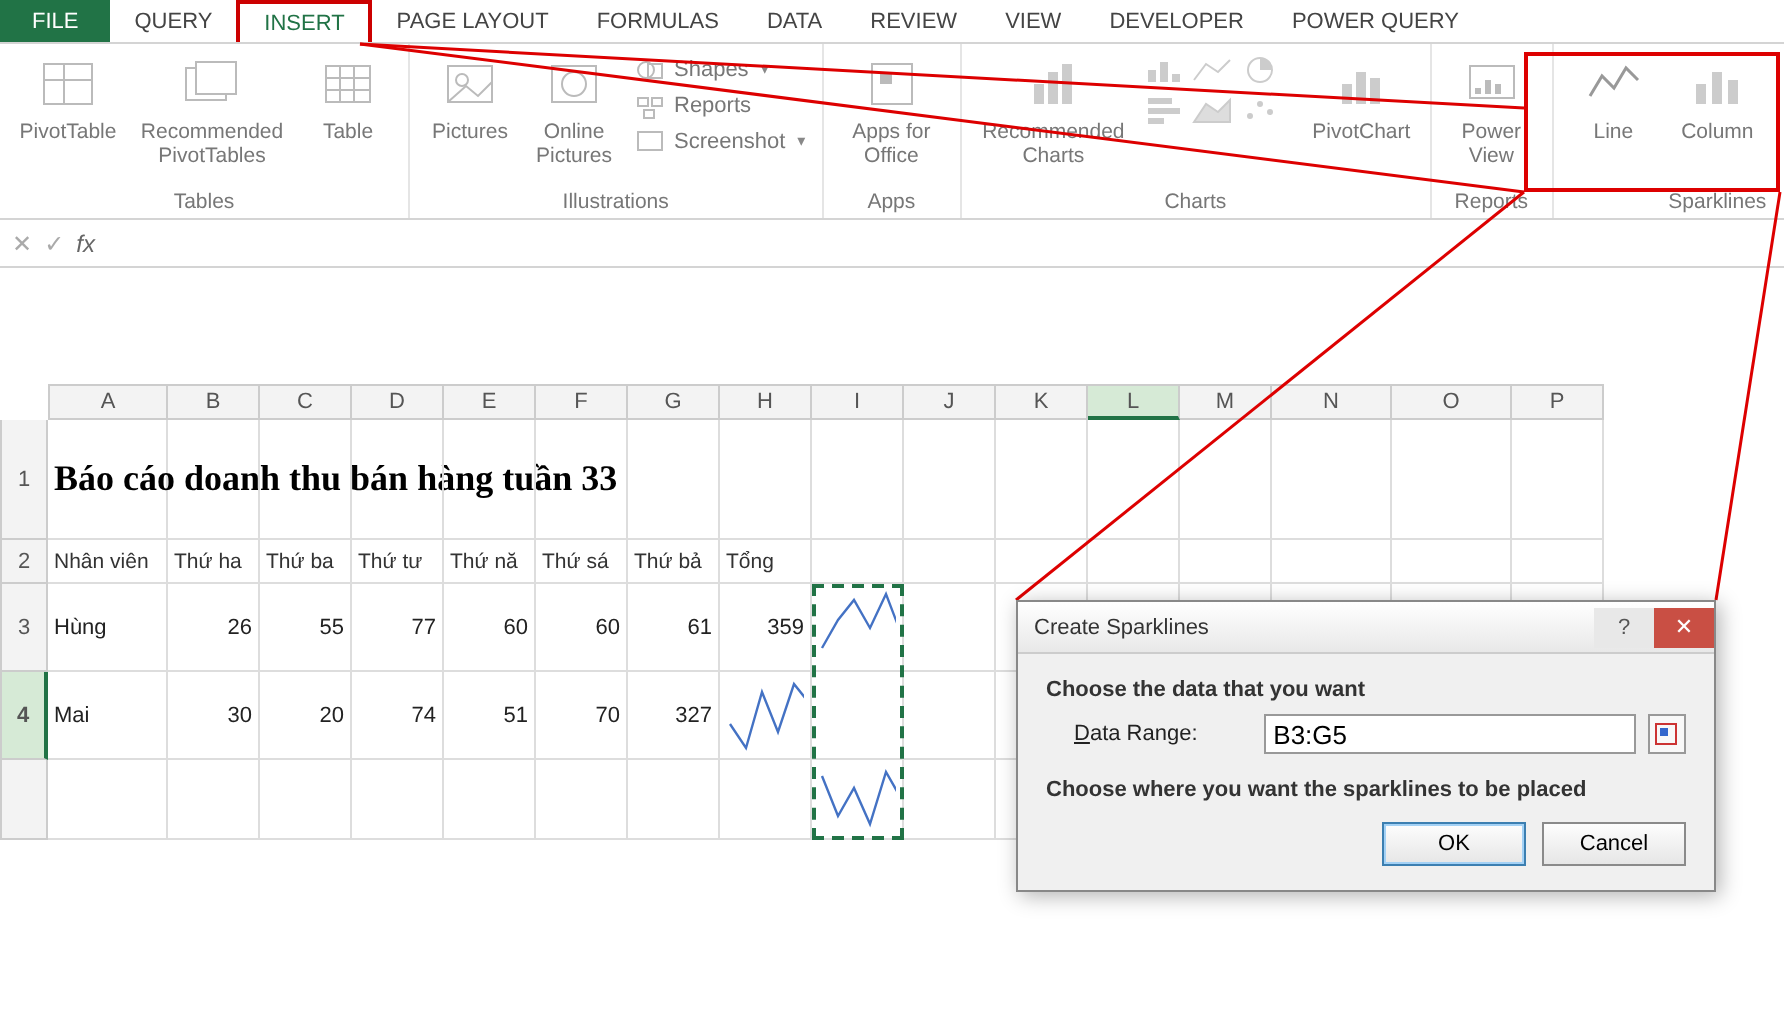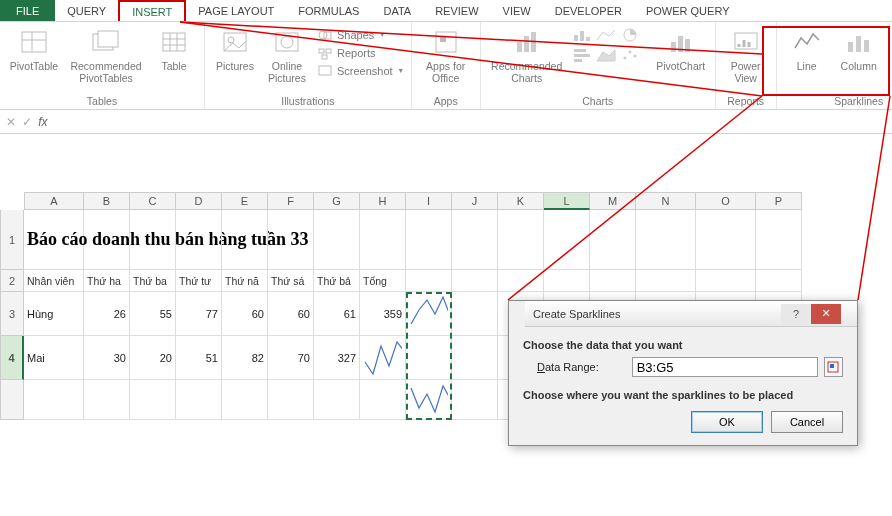--- a/index.html
+++ b/index.html
@@ -51,21 +51,21 @@
 
 
 .sel-range { position: absolute; border: 2px dashed #217346; pointer-events: none; }
 
 
 .spark svg { width: 44px; height: 40px; }
 .spark polyline { fill: none; stroke: #4472c4; stroke-width: 1.2; }
 
 
 .dialog { position: absolute; left: 508px; top: 300px; width: 350px; background: #f0f0f0; border: 1px solid #888; box-shadow: 2px 2px 10px rgba(0,0,0,.3); font-size: 11px; }
-.dlg-title { background: linear-gradient(#fff,#e8e8e8); height: 26px; display: flex; align-items: center; justify-content: space-between; padding: 0 16px 0 8px; border-bottom: 1px solid #ccc; margin-left: 16px; }
+.dlg-title { background: linear-gradient(#fff,#e8e8e8); height: 26px; display: flex; align-items: center; justify-content: space-between; padding: 0 0 0 8px; border-bottom: 1px solid #ccc; }
 .dlg-title .ttl { color: #333; }
 .dlg-ctl { display: flex; }
 .dlg-ctl .btn { width: 30px; height: 20px; display: flex; align-items: center; justify-content: center; font-size: 11px; }
 .dlg-ctl .q { background: #e8e8e8; color: #555; }
 .dlg-ctl .x { background: #c94f44; color: #fff; }
 .dlg-body { padding: 12px 14px 10px 14px; }
 .dlg-body .sect { font-weight: bold; color: #333; margin-bottom: 6px; }
 .dlg-field { display: flex; align-items: center; gap: 6px; margin: 4px 0 12px 14px; }
 .dlg-field label { width: 92px; color: #222; }
 .dlg-field label .u { text-decoration: underline; }
@@ -415,22 +415,22 @@
     <div class="cell wide"></div>
     <div class="cell wide"></div>
     <div class="cell"></div>
   </div>
 
   <div class="row h3">
     <div class="rowhead sel">4</div>
     <div class="cell wide">Mai</div>
     <div class="cell right">30</div>
     <div class="cell right">20</div>
+    <div class="cell right">74</div>
     <div class="cell right">51</div>
-    <div class="cell right">82</div>
     <div class="cell right">70</div>
     <div class="cell right">327</div>
     <div class="cell spark">
         <svg>
           <polyline points="2,24 10,36 18,8 26,28 34,4 42,14"></polyline>
         </svg>
       </div>
     <div class="cell"></div>
     <div class="cell"></div>
     <div class="cell"></div>

